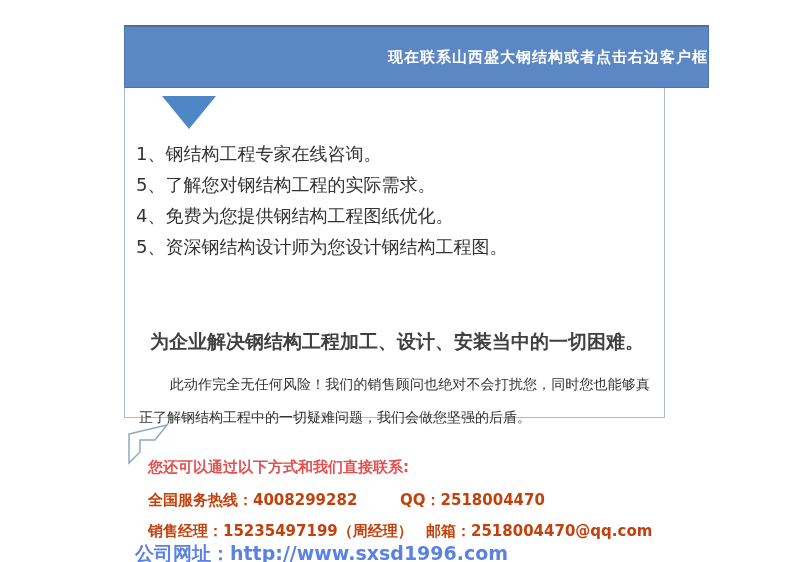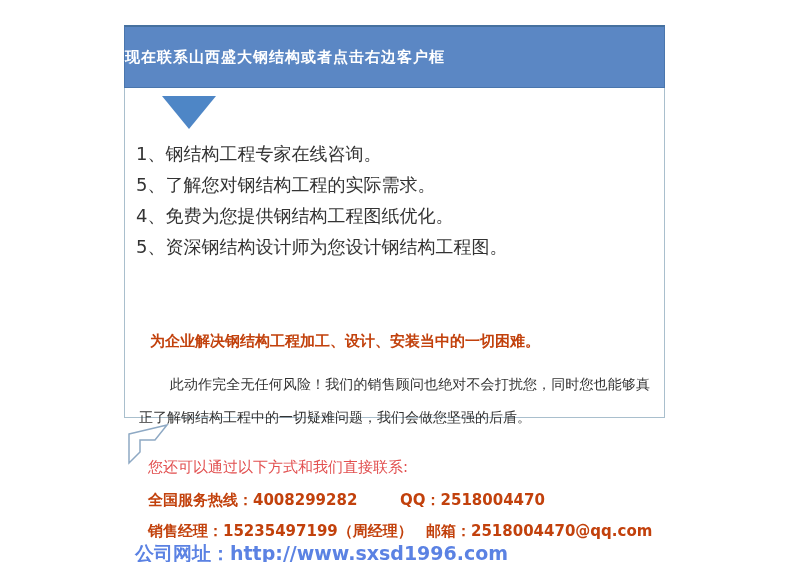--- a/index.html
+++ b/index.html
@@ -10,25 +10,25 @@
     background: #ffffff;
     overflow: hidden;
     font-family: "DejaVu Sans", "Liberation Sans", sans-serif;
   }
   .stage { position: relative; width: 793px; height: 562px; background: #ffffff; }
 
   
   .panel { position: absolute; left: 124px; top: 25px; width: 541px; }
   .panel-header {
     box-sizing: border-box;
-    width: 541px; height: 63px;
+    width: 585px; height: 63px;
     background: #5b87c4;
     border: 1px solid #4a76ad;
     border-top: 2px solid #46719f;
-    display: flex; align-items: center; justify-content: flex-start;
+    display: flex; align-items: center; justify-content: flex-end;
     color: #ffffff; font-size: 15px; font-weight: bold; letter-spacing: 1px;
   }
   .panel-body {
     box-sizing: border-box;
     position: relative;
     width: 541px; height: 330px;
     border: 1px solid #a9bfcd;
     border-top: none;
     background: #ffffff;
   }
@@ -41,36 +41,36 @@
   }
   .benefit-list {
     position: absolute; left: 11px; right: 8px; top: 50px;
     margin: 0; padding: 0; list-style: none;
     color: #333333; font-size: 18px;
   }
   .benefit-list li { height: 31px; line-height: 31px; white-space: nowrap; }
   .highlight-line {
     position: absolute; left: 25px; right: 8px; top: 238px;
     height: 31px; line-height: 31px;
-    color: #c2410c; font-size: 15px; font-weight: bold; white-space: nowrap;
+    color: #404040; font-size: 19px; font-weight: bold; white-space: nowrap;
   }
   .risk-paragraph {
     position: absolute; left: 2px; right: 2px; top: 268px;
     color: #333333; font-size: 14px; line-height: 33px;
     text-indent: 2.2em; text-align: justify;
     margin: 12px;
   }
 
   
   .flag-icon { position: absolute; left: 127px; top: 423px; width: 42px; height: 42px; }
 
   
   .contact-intro {
     position: absolute; left: 148px; top: 458px;
-    color: #e25050; font-size: 15px; font-weight: normal; white-space: nowrap;
+    color: #e25050; font-size: 15px; font-weight: bold; white-space: nowrap;
   }
   .contact-line {
     position: absolute; left: 148px;
     color: #c2410c; font-size: 15px; font-weight: bold; white-space: nowrap;
   }
   .contact-line.hotline { top: 491px; }
   .contact-line.manager { top: 522px; }
   .contact-line .grp1 { display: inline-block; min-width: 252px; }
   .contact-line.manager .grp1 { min-width: 278px; }
   .website-line {

